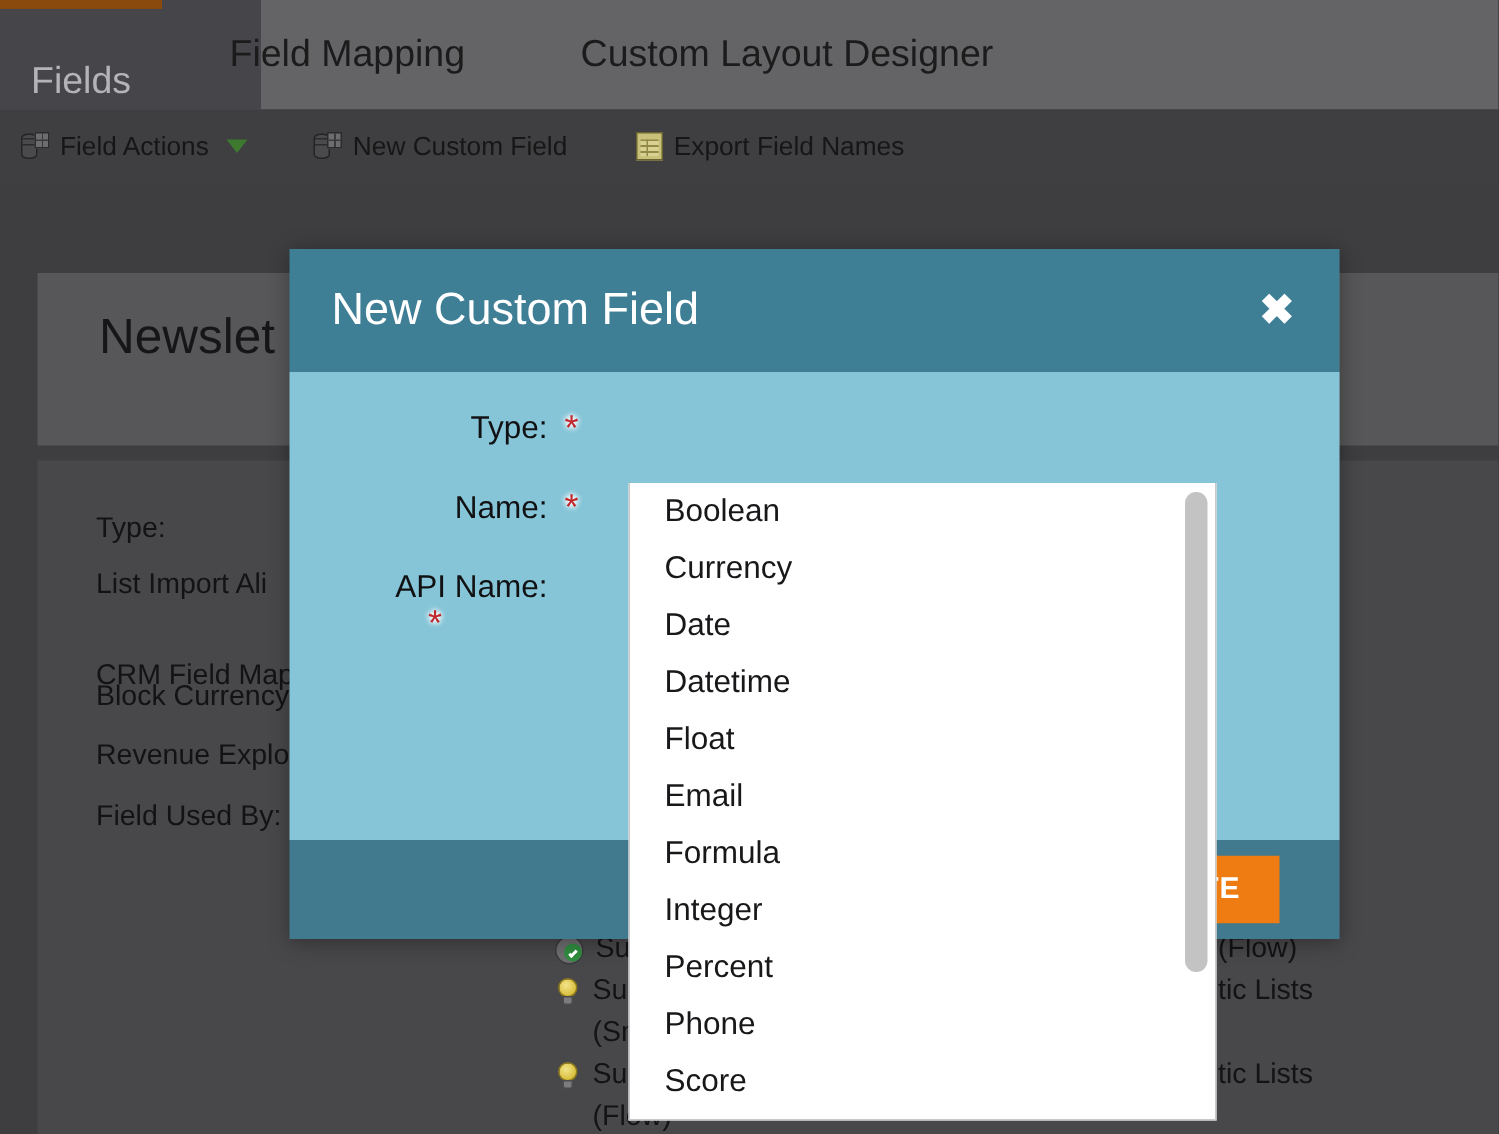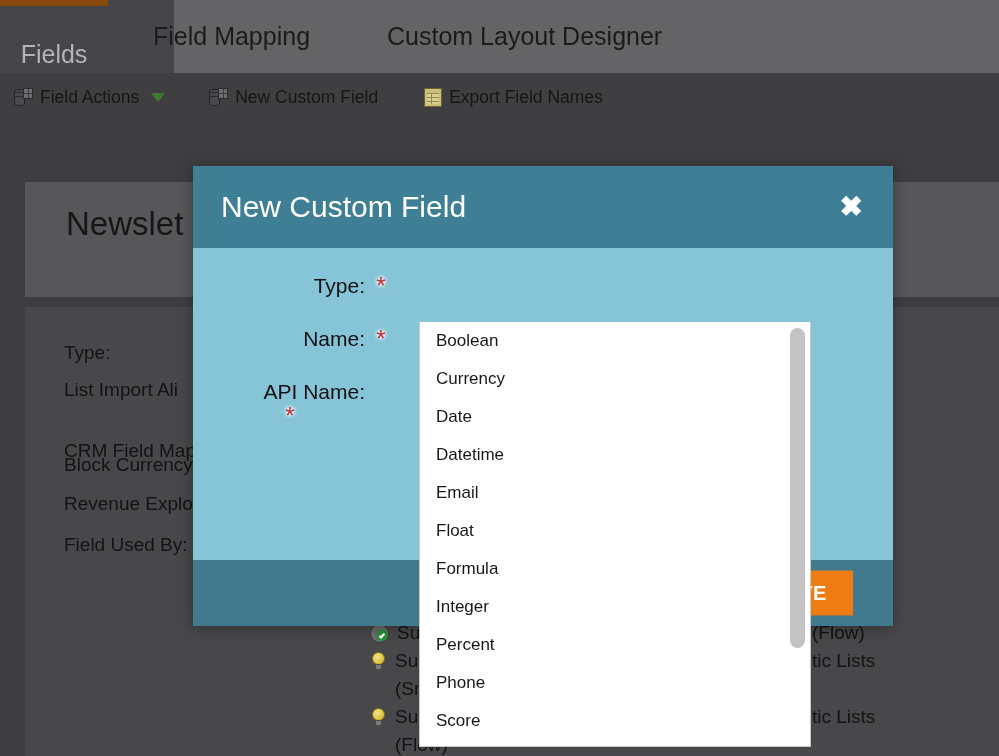--- a/index.html
+++ b/index.html
@@ -191,21 +191,21 @@
   }
 
   
   .dropdown-list {
     position: absolute; left: 419px; top: 322px; width: 392px; height: 425px;
     background: #ffffff; border: 1px solid #c8c8c8; border-top: none;
     overflow: hidden; z-index: 40;
   }
   .dd-item {
     height: 38px; display: flex; align-items: center;
-    padding-left: 16px; font-size: 17px; color: #18181a; cursor: pointer;
+    padding-left: 23px; font-size: 21px; color: #18181a; cursor: pointer;
   }
   .dd-scrollbar {
     position: absolute; right: 2px; top: 2px; width: 18px; bottom: 2px; background: #ffffff;
   }
   .dd-thumb {
     position: absolute; right: 3px; top: 4px; width: 15px; height: 320px;
     background: #c3c3c3; border-radius: 8px; cursor: pointer;
   }
 </style>
 </head>
@@ -331,24 +331,24 @@
         <div class="dd-item">
           <span>Currency</span>
         </div>
         <div class="dd-item">
           <span>Date</span>
         </div>
         <div class="dd-item">
           <span>Datetime</span>
         </div>
         <div class="dd-item">
+          <span>Float</span>
+        </div>
+        <div class="dd-item">
           <span>Email</span>
-        </div>
-        <div class="dd-item">
-          <span>Float</span>
         </div>
         <div class="dd-item">
           <span>Formula</span>
         </div>
         <div class="dd-item">
           <span>Integer</span>
         </div>
         <div class="dd-item">
           <span>Percent</span>
         </div>

